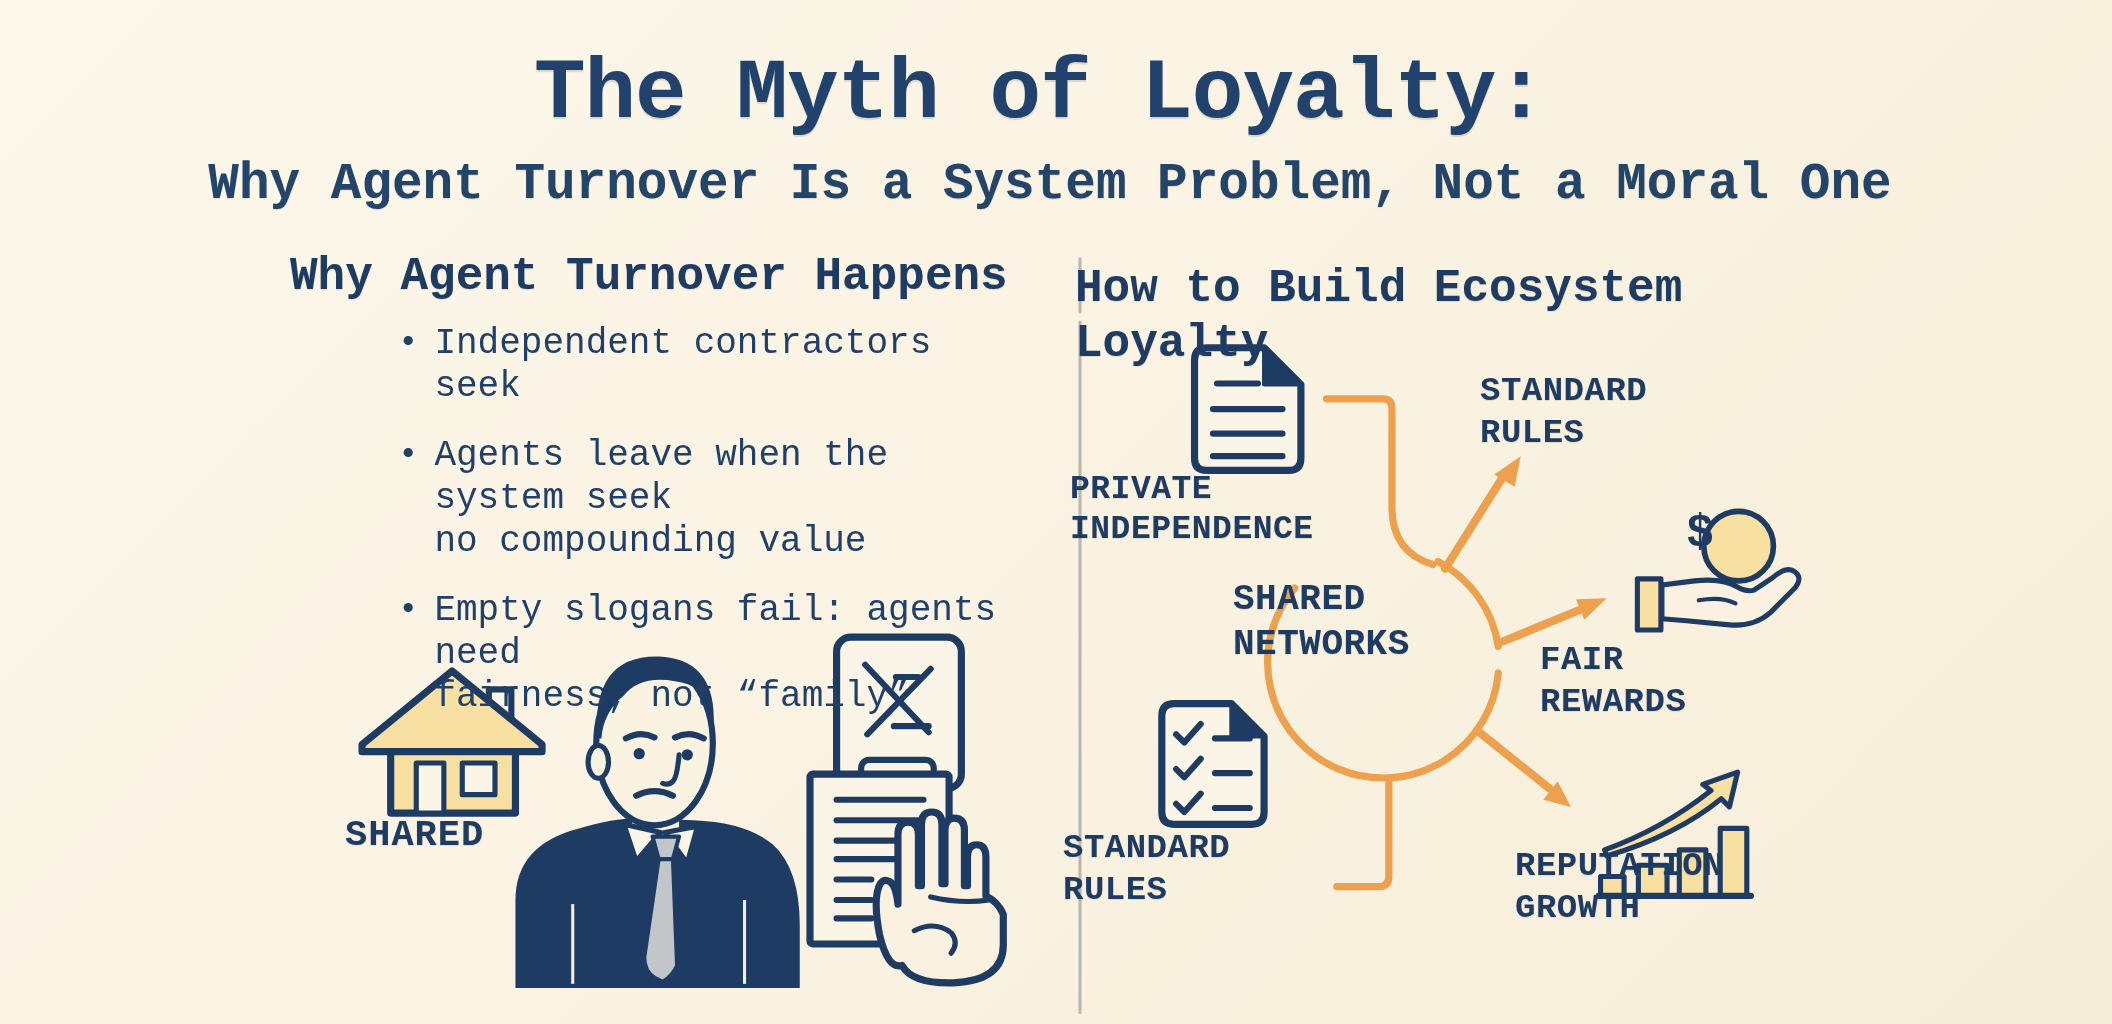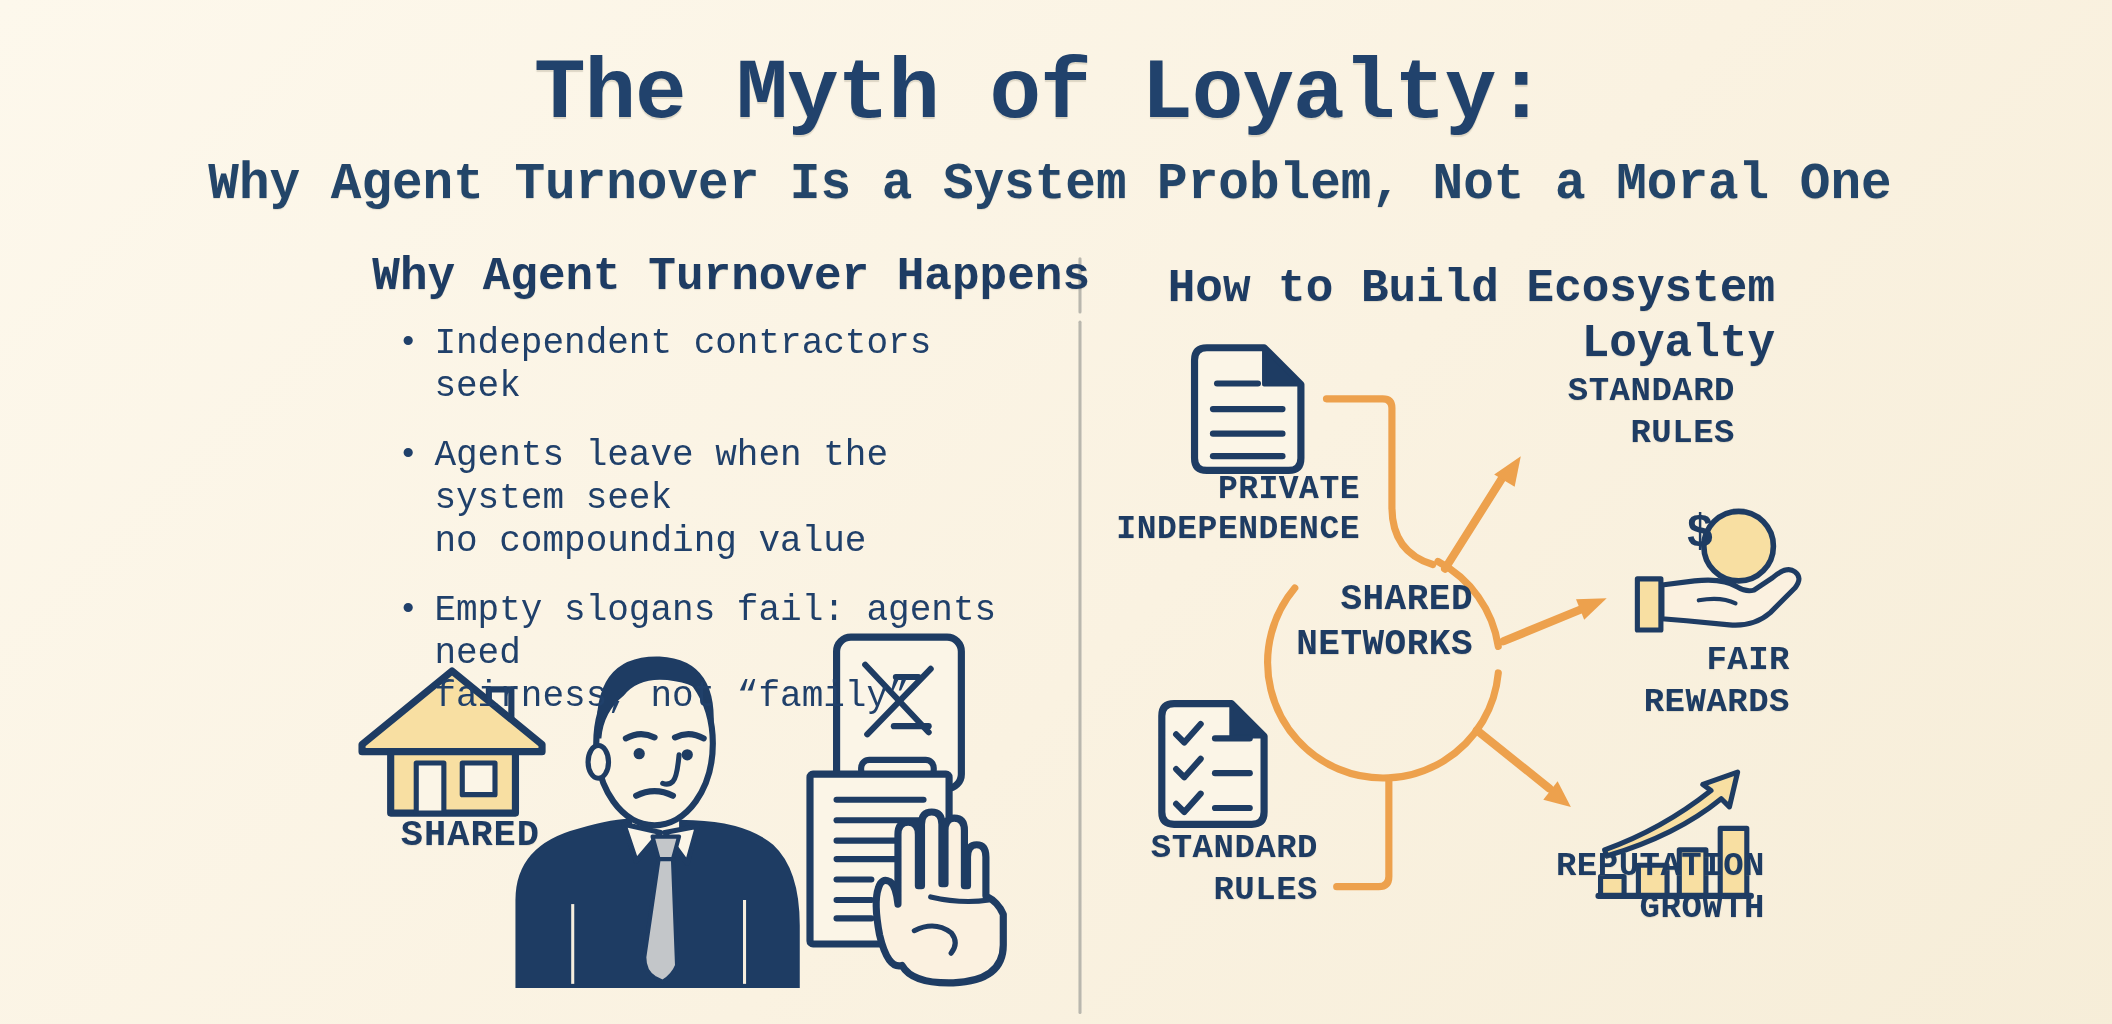--- a/index.html
+++ b/index.html
@@ -4,21 +4,21 @@
 <style>
   html,body{margin:0;padding:0;background:#ffffff;}
   .canvas{
     position:relative;width:2112px;height:1024px;overflow:hidden;
     background:linear-gradient(135deg,#fdf8ec 0%,#faf2e1 55%,#f6edd8 100%);
     font-family:Liberation Mono, monospace;
     color:#1e3c63;
     padding-left:48px;
   }
   .abs{position:absolute;}
-  .ctr{text-align:right;}
+  .ctr{text-align:left;}
   .title{
     top:44px;left:0;width:2080px;text-align:center;
     font-size:86px;font-weight:800;line-height:100px;color:#21426c;
     letter-spacing:-1px;text-shadow:0 2px 1px rgba(145,135,115,.28);
   }
   .subtitle{
     top:150px;left:0;width:2100px;text-align:center;
     font-size:51px;font-weight:600;line-height:54px;color:#234569;
     text-shadow:0 1px 1px rgba(145,135,115,.25);
     margin-top:8px;

